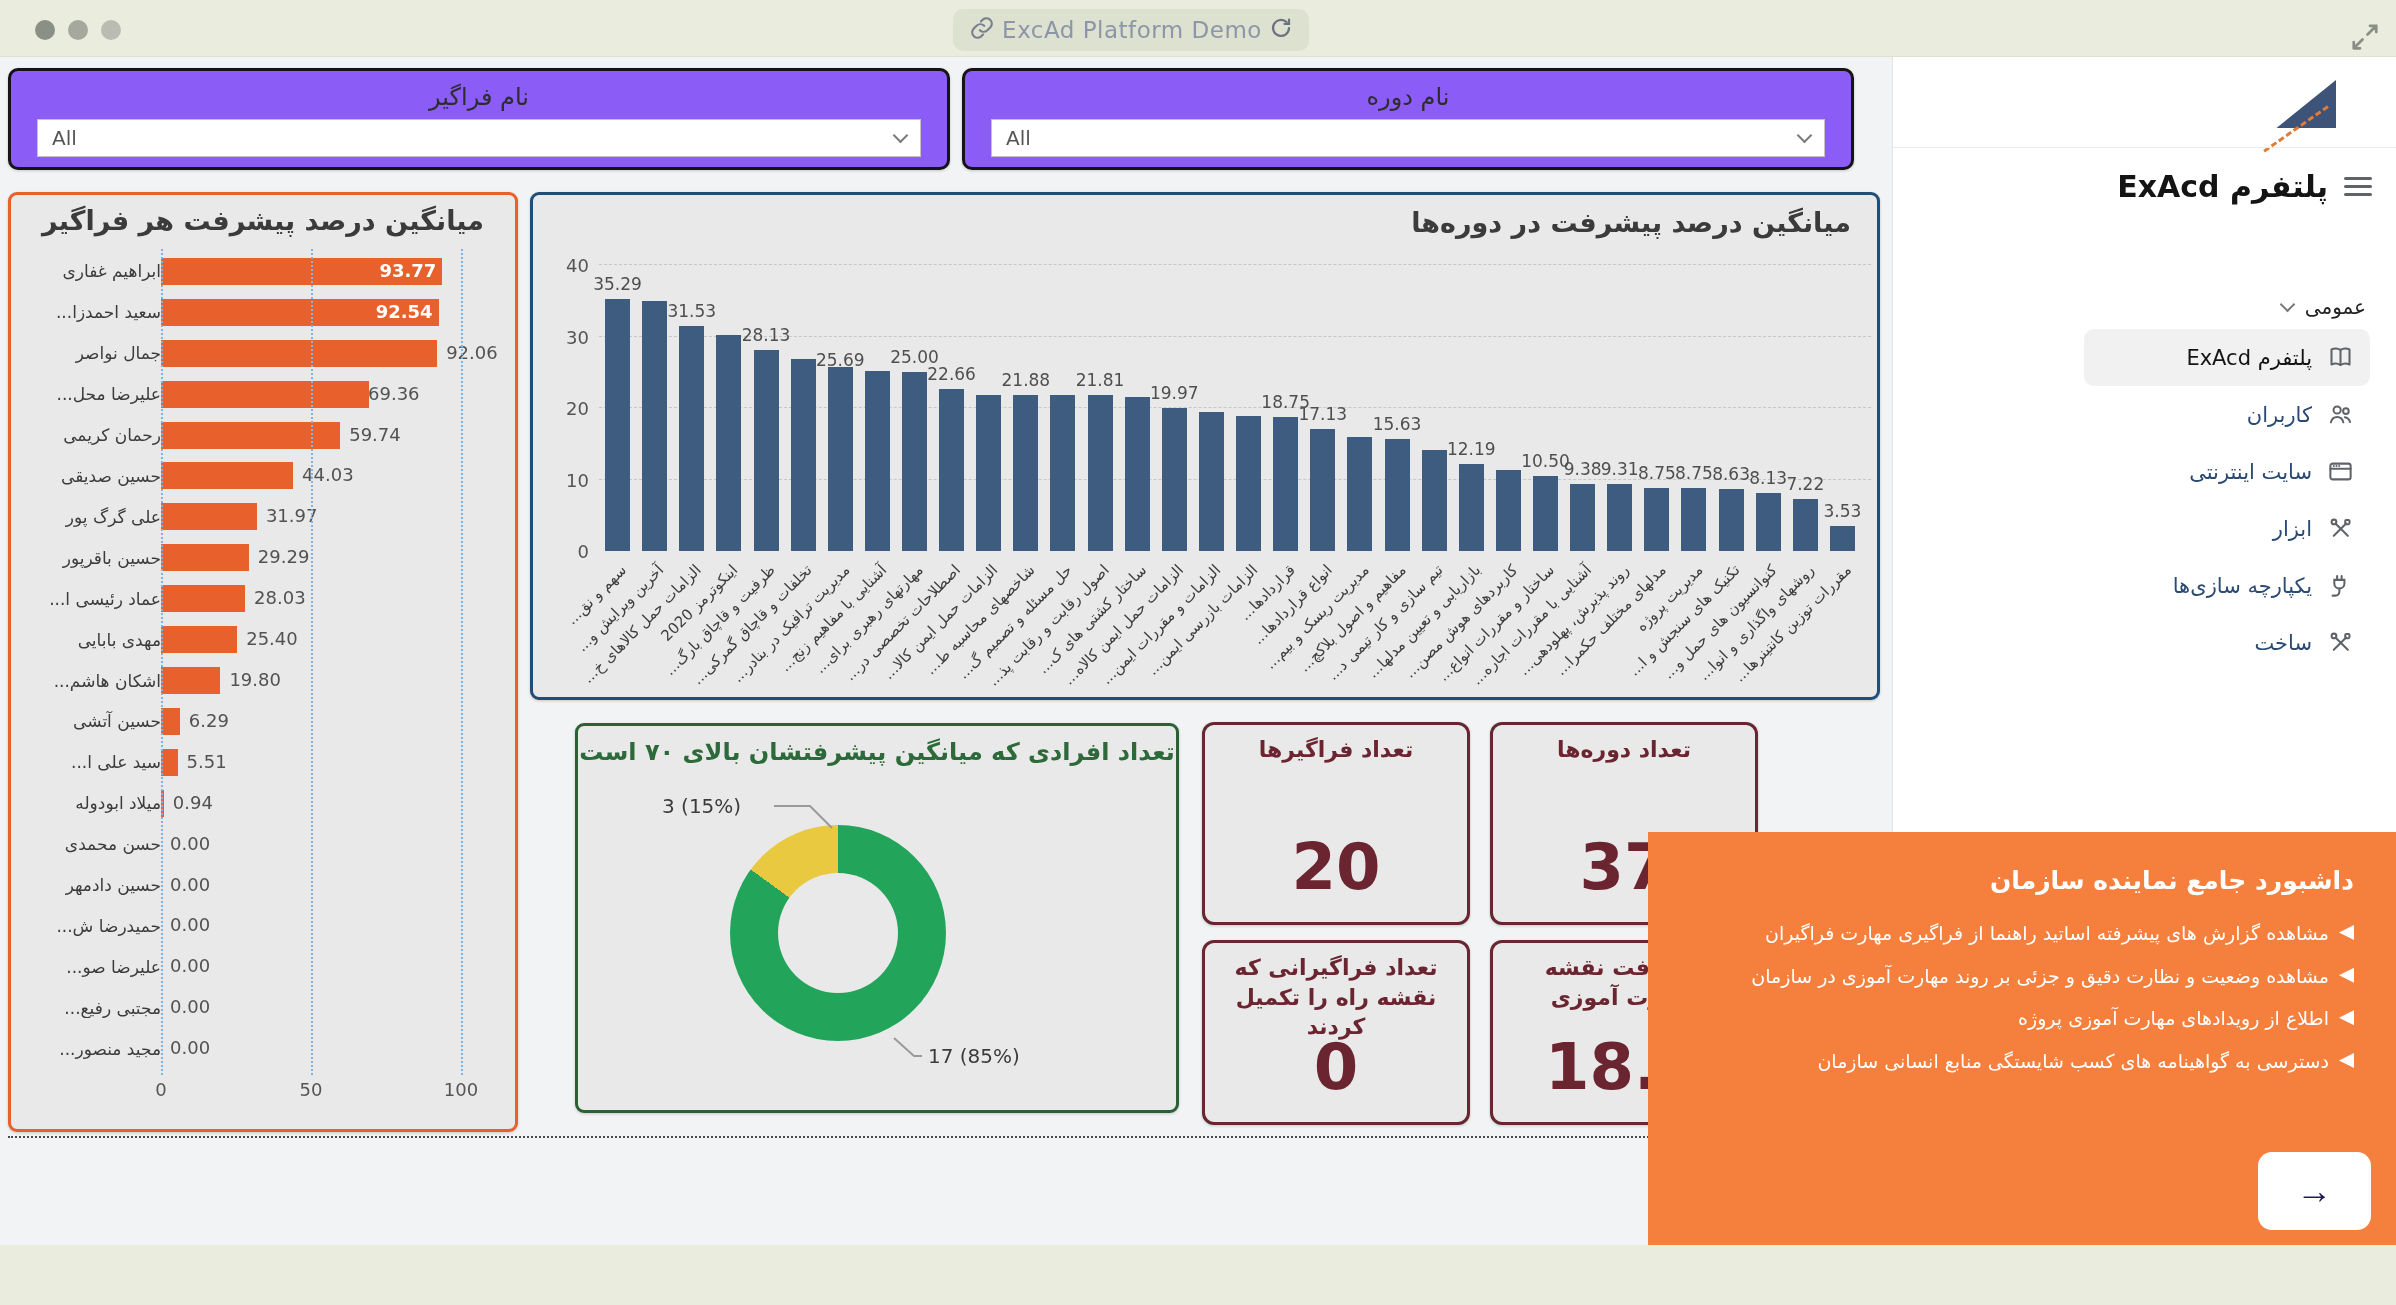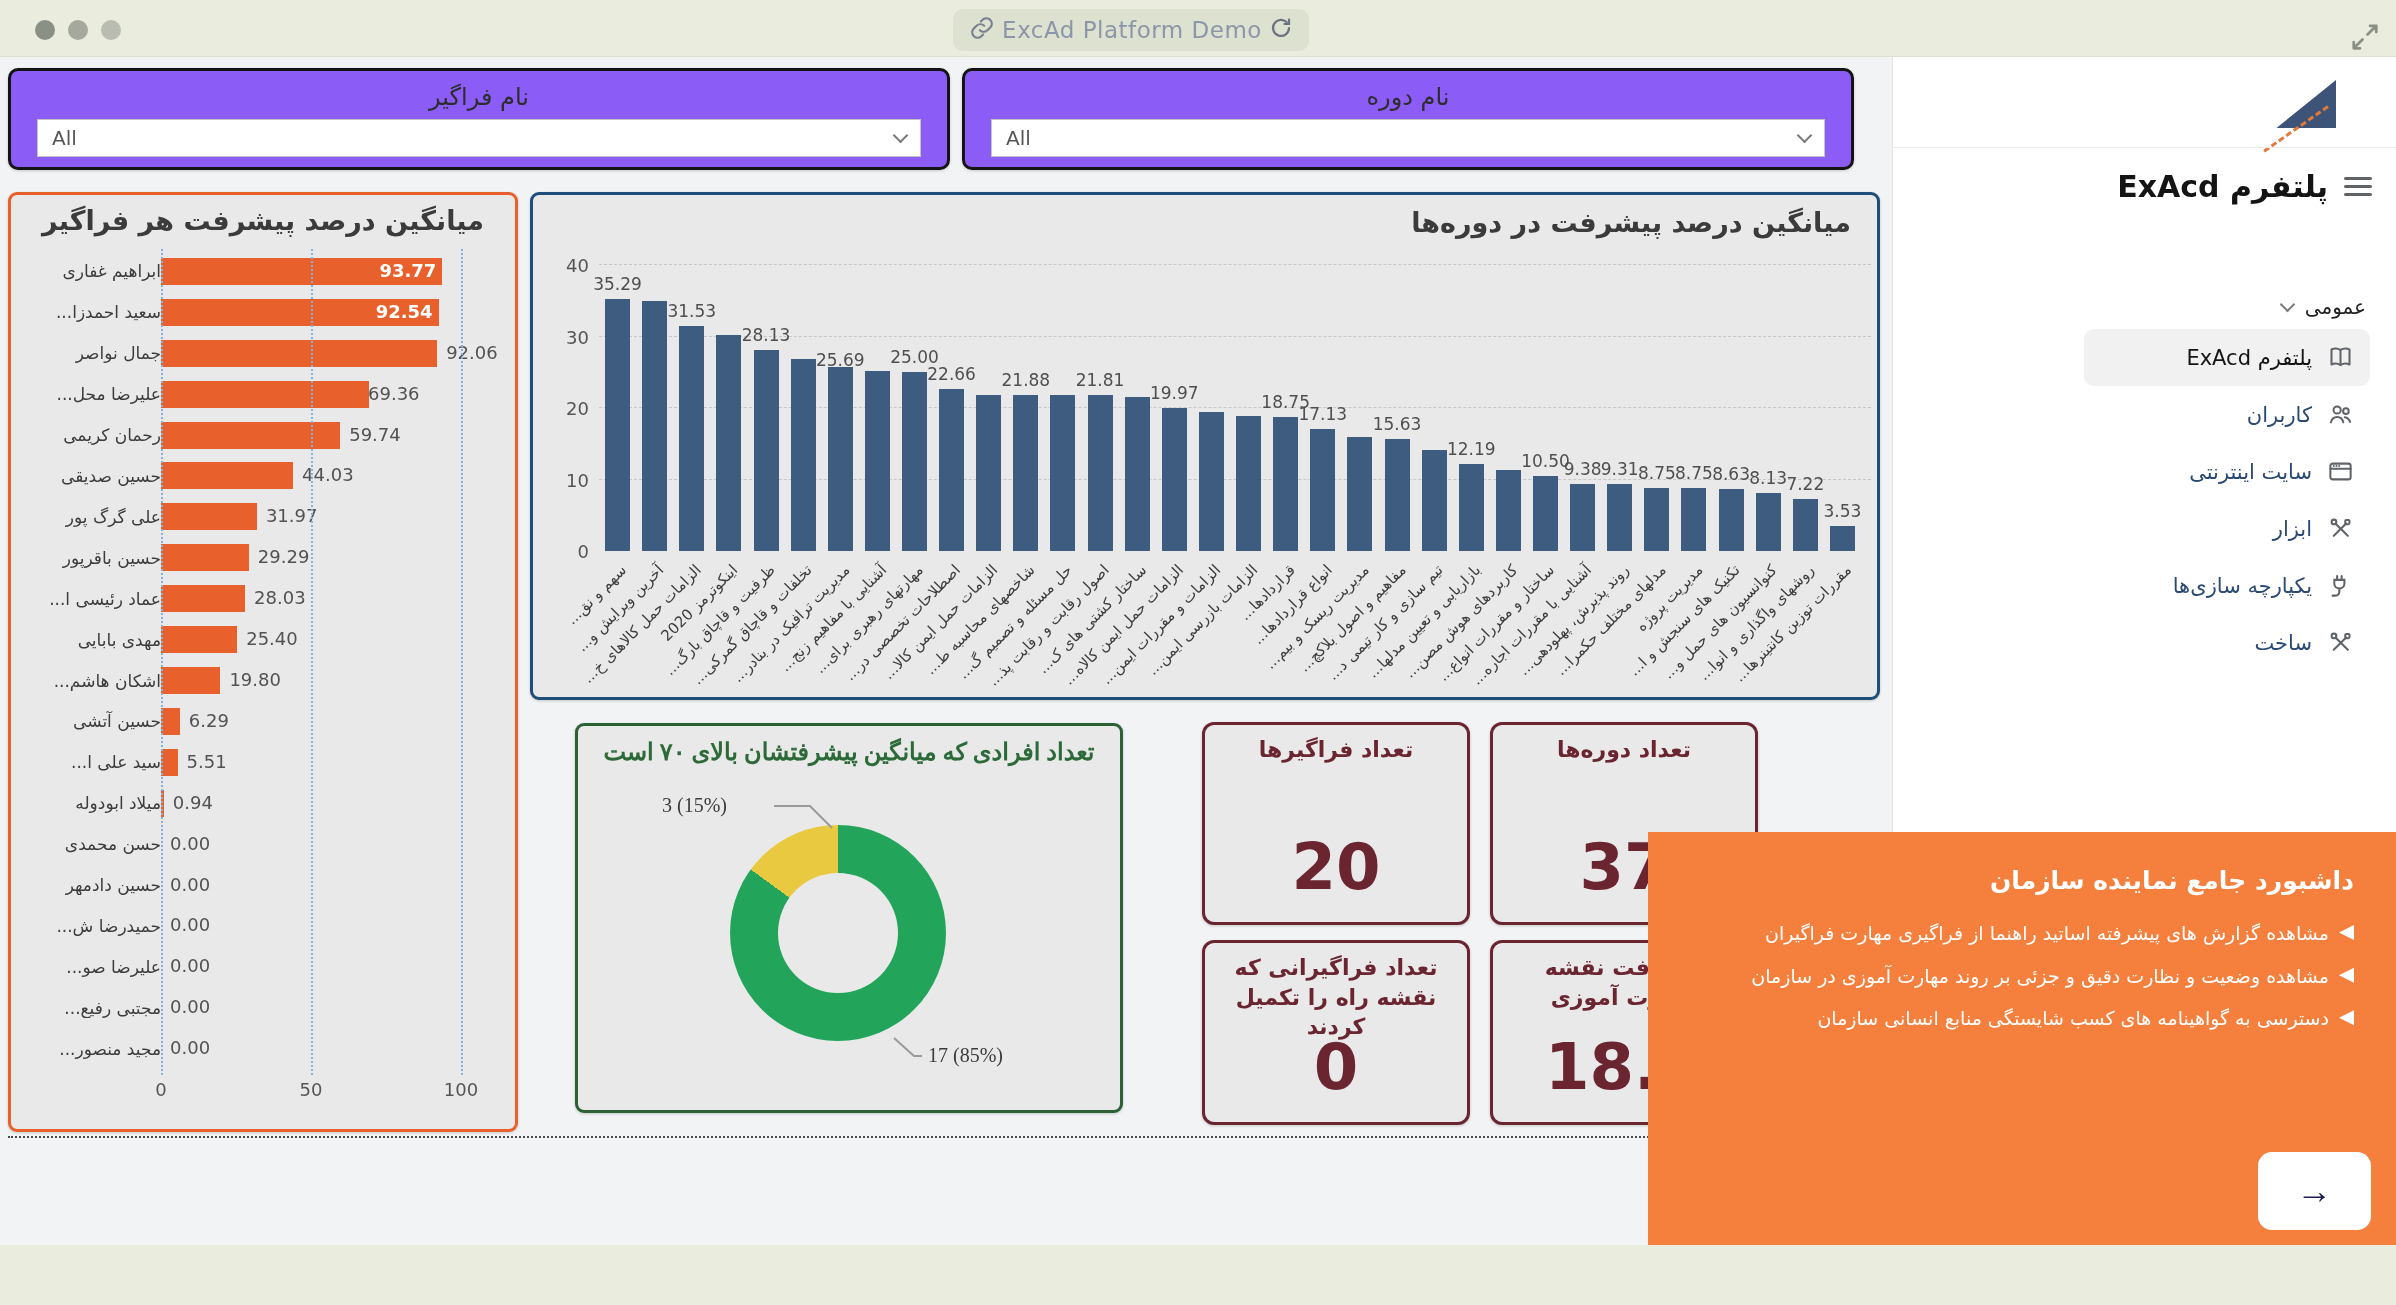--- a/index.html
+++ b/index.html
@@ -43,21 +43,21 @@
   .card-course { left:530px; top:135px; width:1350px; height:508px; border:3px solid #1f4e79; overflow:hidden; }
   .card-course h2 { position:absolute; top:12px; right:26px; font-size:27px; color:#3b3b3b; direction:rtl; font-weight:bold; }
   #course-plot { position:absolute; left:66px; top:70px; width:1262px; height:286px; }
   .cgl { position:absolute; left:0; right:-10px; border-top:1px dashed #c7c7c7; }
   .cyl { position:absolute; left:-48px; width:38px; text-align:right; font-size:18px; color:#555; }
   .cbar { position:absolute; bottom:0; width:25px; background:#3e5c80; }
   .cval { position:absolute; width:84px; text-align:center; font-size:17px; color:#4f4f4f; }
   .cxl { position:absolute; white-space:nowrap; transform:rotate(-45deg); transform-origin:100% 0; font-size:15px; color:#3d3d3d; direction:rtl; }
 
   
-  .card-donut { left:575px; top:666px; width:548px; height:390px; border:3px solid #2c6136;font-family:Liberation Serif, serif; }
+  .card-donut { left:575px; top:666px; width:604px; height:390px; border:3px solid #2c6136; }
   .card-donut h2 { text-align:center; font-size:24px; color:#2d6a39; padding-top:12px; direction:rtl; font-weight:bold; }
   #donut-ring { position:absolute; left:152px; top:99px; width:216px; height:216px; border-radius:50%; }
   #donut-ring::after { content:""; position:absolute; left:48px; top:48px; width:120px; height:120px; border-radius:50%; background:#e9e9e9; }
   .donut-label { position:absolute; font-size:20px; color:#3c3c3c; white-space:nowrap; }
   .leader { position:absolute; stroke:#9a9a9a; stroke-width:2; fill:none; }
 
   
   #kpi-grid { position:absolute; left:1202px; top:665px; width:556px; display:grid; grid-template-columns:268px 268px; grid-template-rows:203px 185px; column-gap:20px; row-gap:15px; }
   .kpi { background:#e9e9e9; border:3px solid #6b2531; border-radius:12px; position:relative; box-shadow:0 1px 3px rgba(0,0,0,.18); overflow:hidden; }
   .kpi-title { text-align:center; font-size:22px; color:#6b2531; padding:10px 20px 0; direction:rtl; font-weight:bold; line-height:1.35; }
@@ -518,20 +518,24 @@
         <div class="ov-bullet">
           <div class="ov-flag"></div>
           <div class="ov-text">مشاهده گزارش های پیشرفته اساتید راهنما از فراگیری مهارت فراگیران</div>
         </div>
         <div class="ov-bullet">
           <div class="ov-flag"></div>
           <div class="ov-text">مشاهده وضعیت و نظارت دقیق و جزئی بر روند مهارت آموزی در سازمان</div>
         </div>
         <div class="ov-bullet">
           <div class="ov-flag"></div>
+          <div class="ov-text">اطلاع از رویدادهای مهارت آموزی پروژه</div>
+        </div>
+        <div class="ov-bullet">
+          <div class="ov-flag"></div>
           <div class="ov-text">دسترسی به گواهینامه های کسب شایستگی منابع انسانی سازمان</div>
         </div>
       </div>
     <button class="ov-btn">→</button>
   </div>
 
   <div class="bottombar"></div>
 </div>
 
 </body></html>

